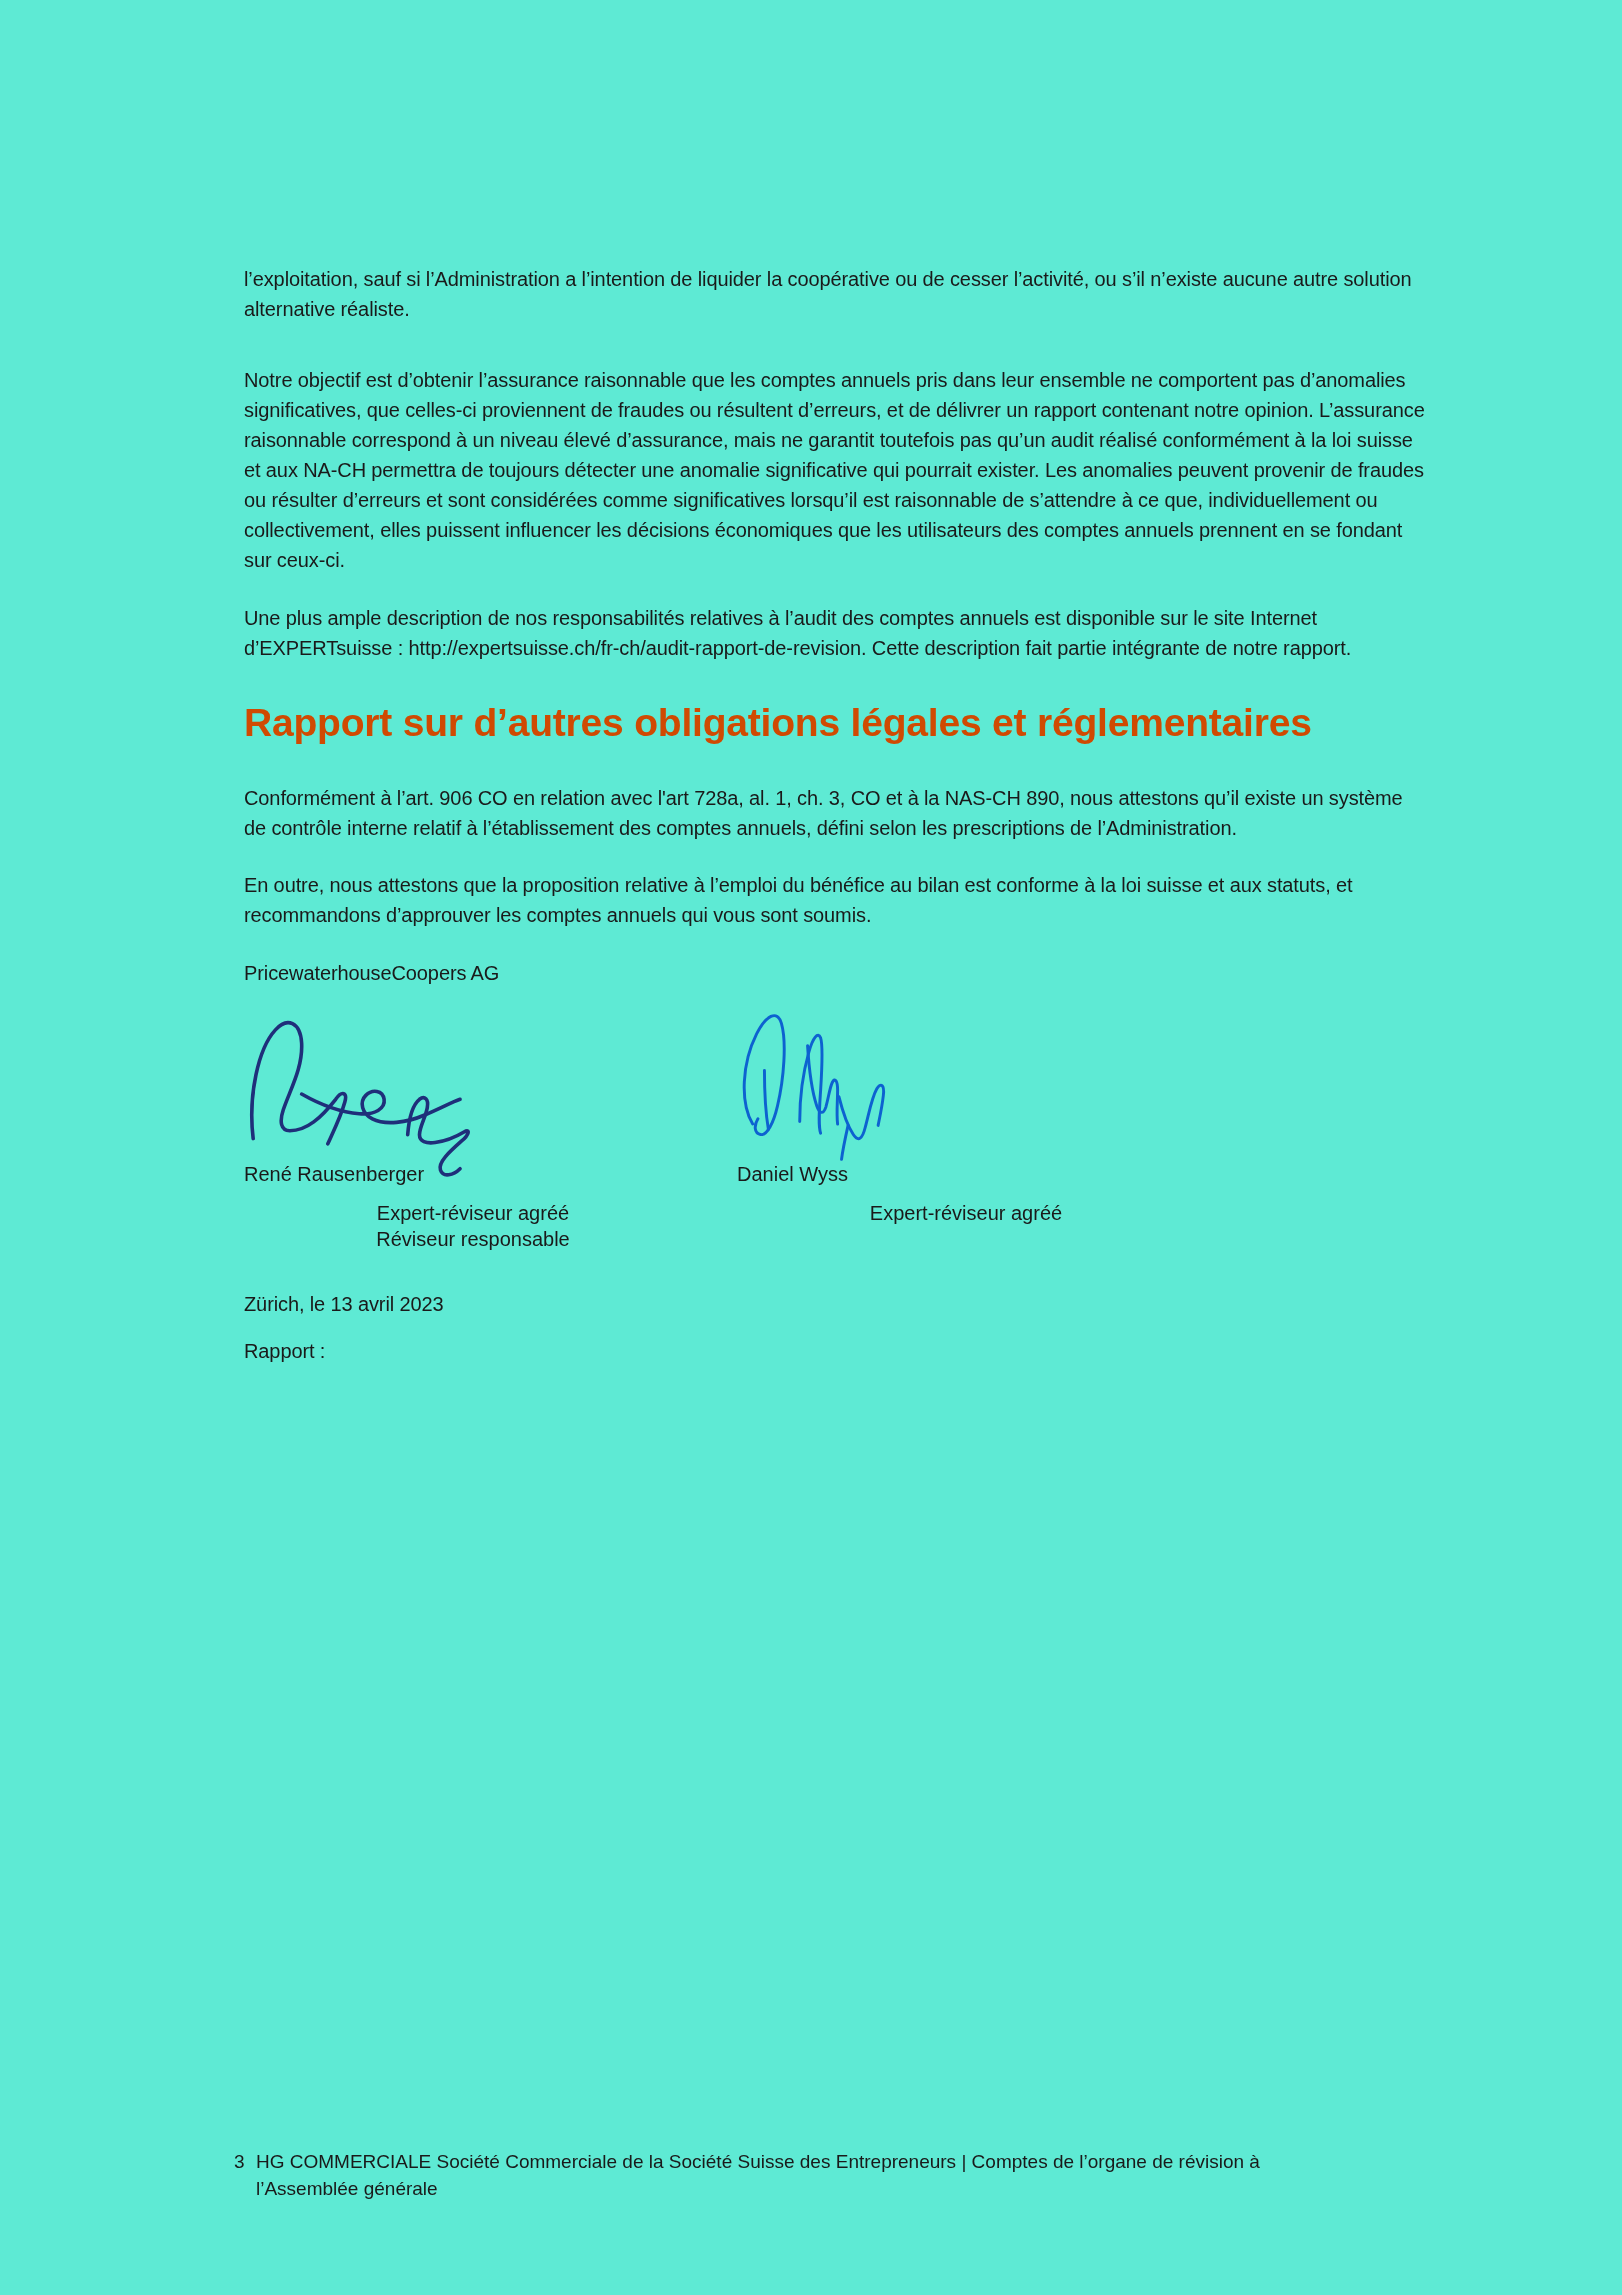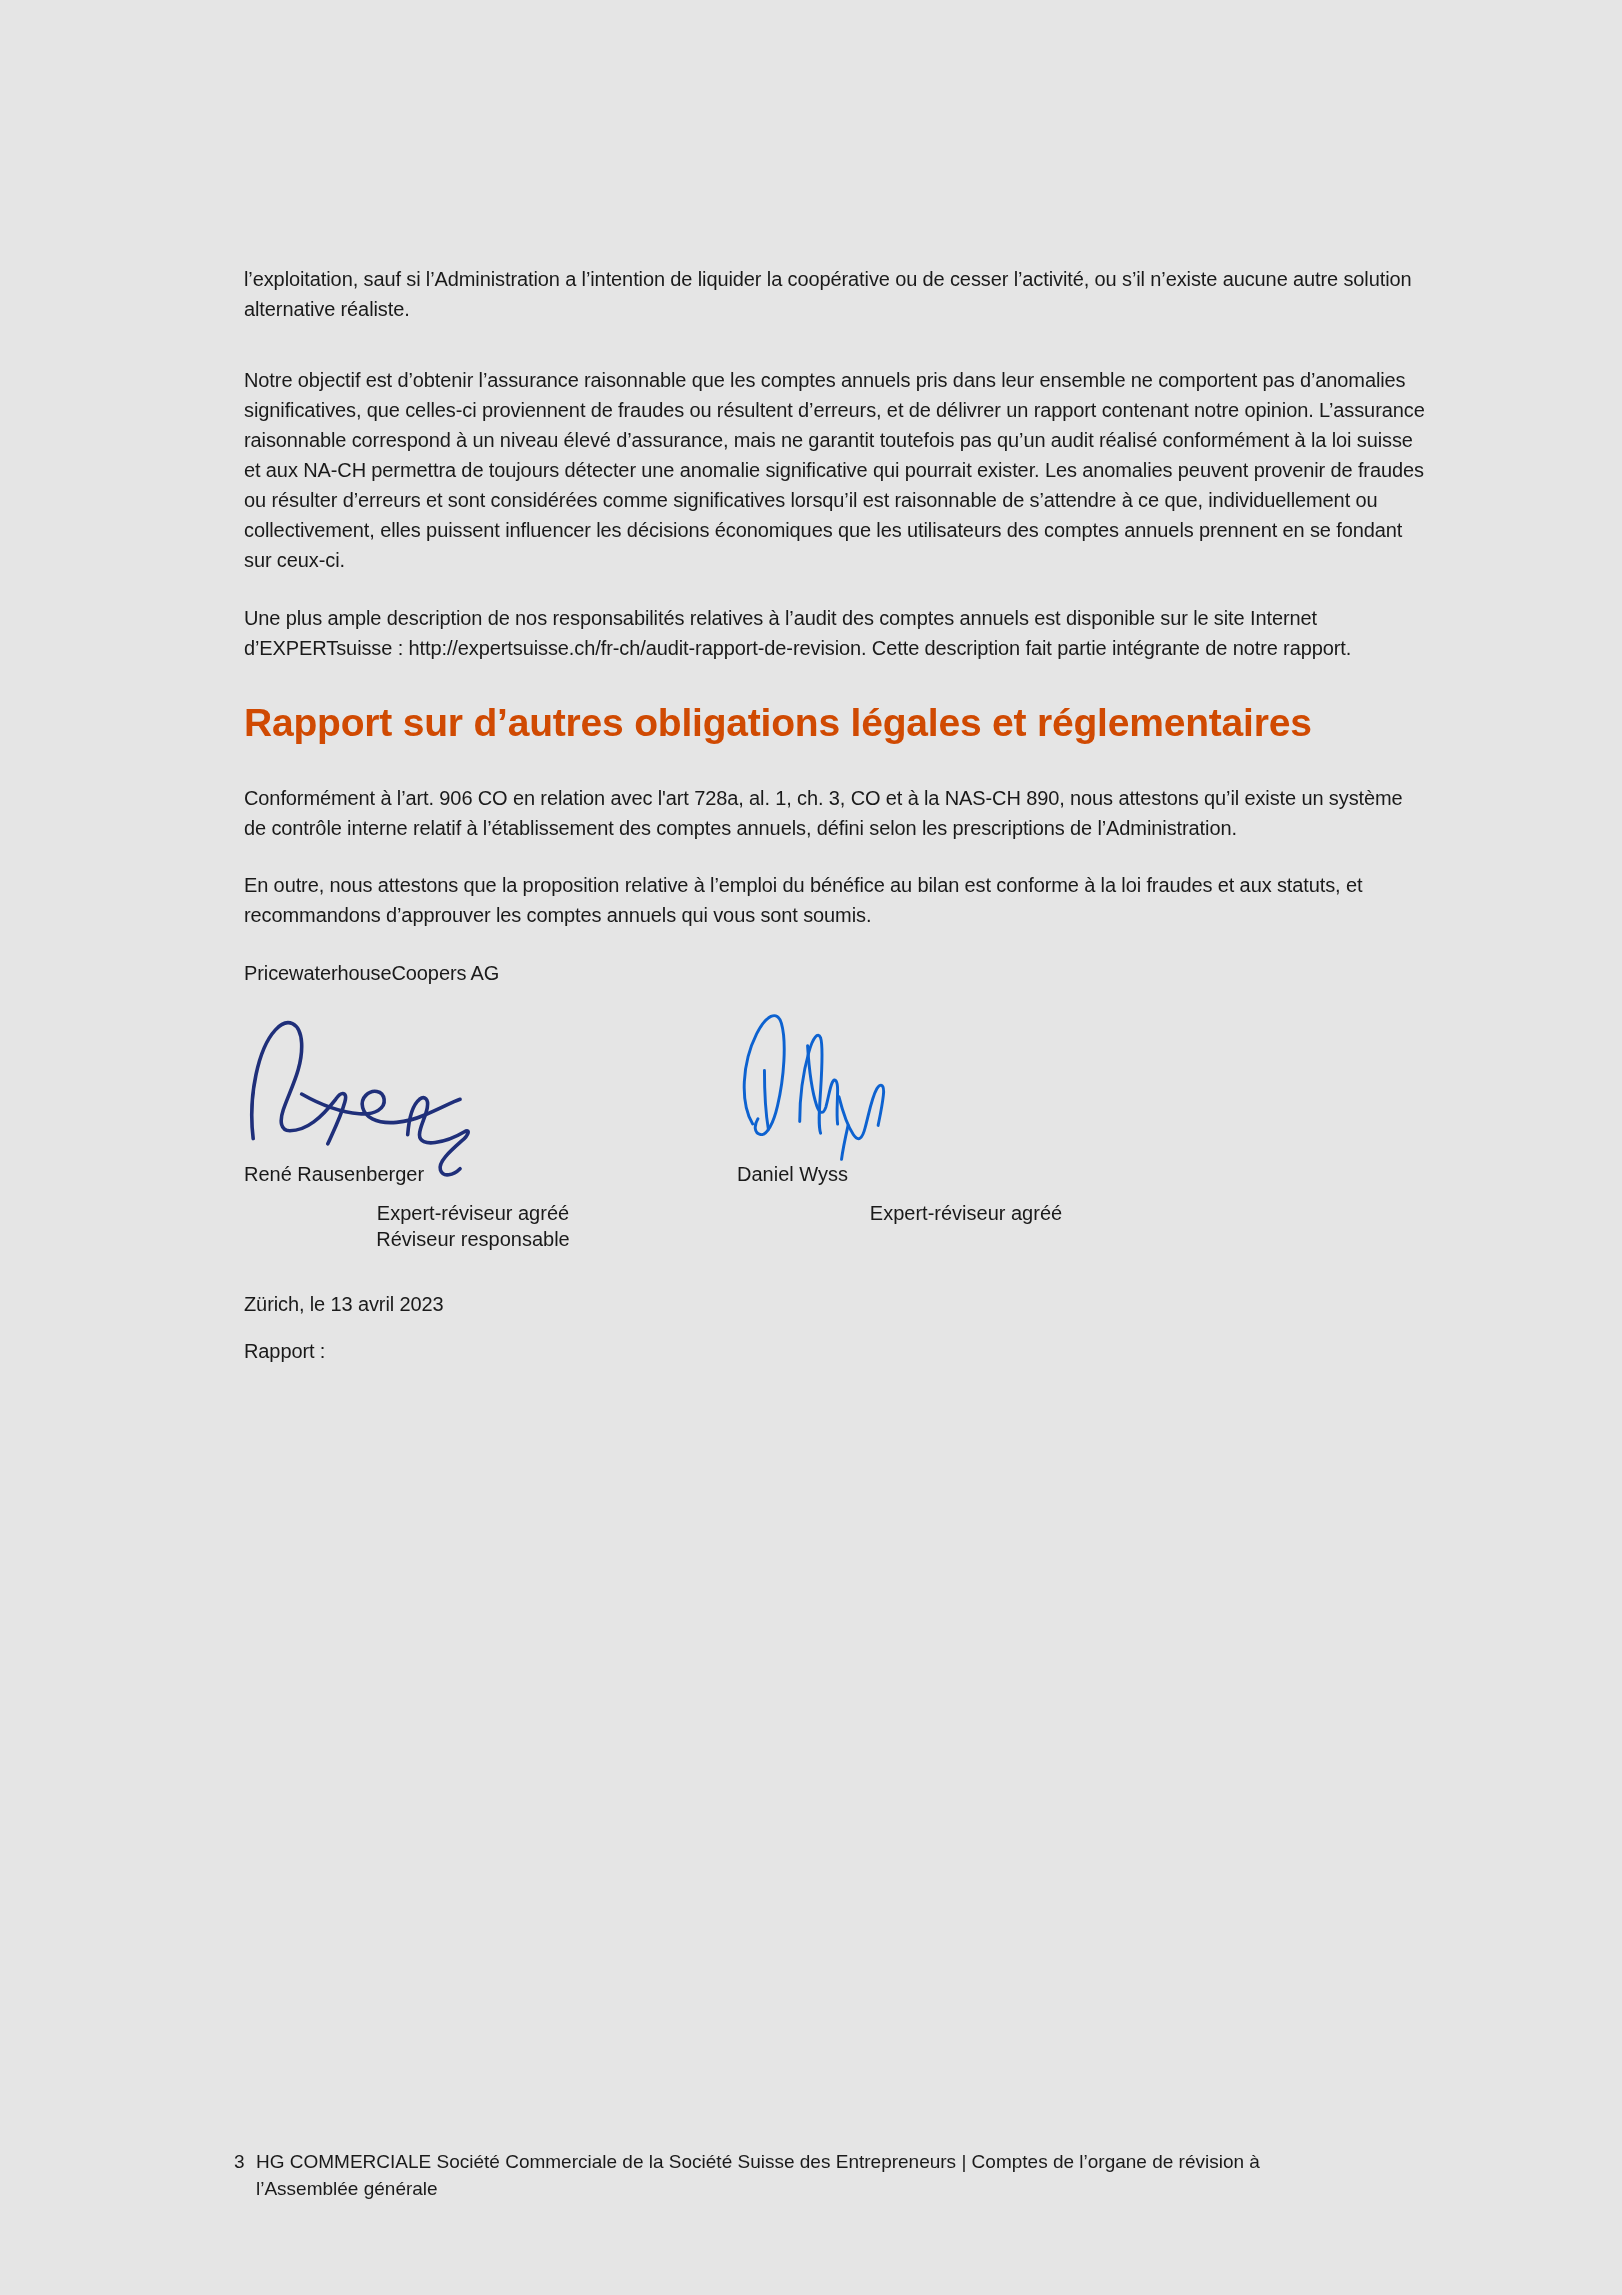--- a/index.html
+++ b/index.html
@@ -8,21 +8,21 @@
     background: #ffffff;
   }
   body {
     font-family: "Liberation Sans", sans-serif;
     color: #000000;
   }
   .page {
     position: relative;
     width: 1623px;
     height: 2295px;
-    background: #e5e5e5;
+    background: #5eead4;
     overflow: hidden;
   }
   .content {
     position: absolute;
     left: 244px;
     top: 264px;
     width: 1181px;
   }
 
   
@@ -198,21 +198,21 @@
     <div class="gap-lg"></div>
 
     <h2 class="h-main">Rapport sur d’autres obligations légales et réglementaires</h2>
 
     <div class="gap-lg"></div>
 
     <p class="para">Conformément à l’art. 906 CO en relation avec l'art 728a, al. 1, ch. 3, CO et à la NAS-CH 890, nous attestons qu’il existe un système de contrôle interne relatif à l’établissement des comptes annuels, défini selon les prescriptions de l’Administration.</p>
 
     <div class="gap-md"></div>
 
-    <p class="para">En outre, nous attestons que la proposition relative à l’emploi du bénéfice au bilan est conforme à la loi fraudes et aux statuts, et recommandons d’approuver les comptes annuels qui vous sont soumis.</p>
+    <p class="para">En outre, nous attestons que la proposition relative à l’emploi du bénéfice au bilan est conforme à la loi suisse et aux statuts, et recommandons d’approuver les comptes annuels qui vous sont soumis.</p>
 
     <div class="gap-md"></div>
 
     <p class="para">PricewaterhouseCoopers AG</p>
 
     <div class="gap-xs"></div>
 
     <div class="sig-row">
 
       <div class="sig-box left">

